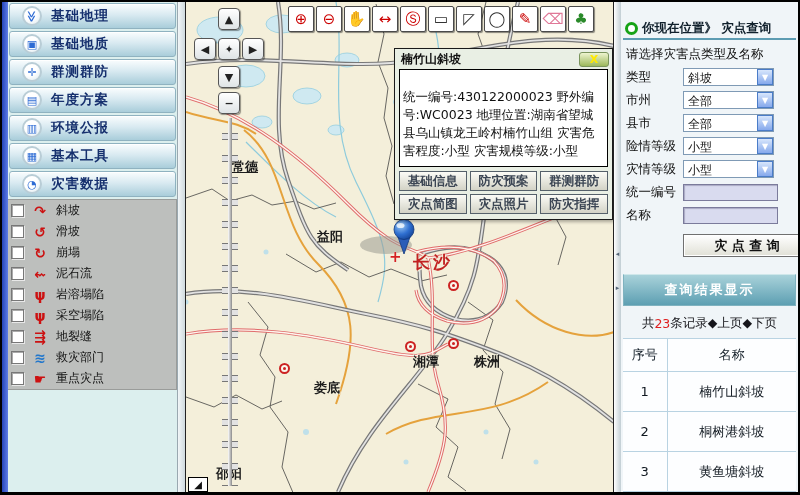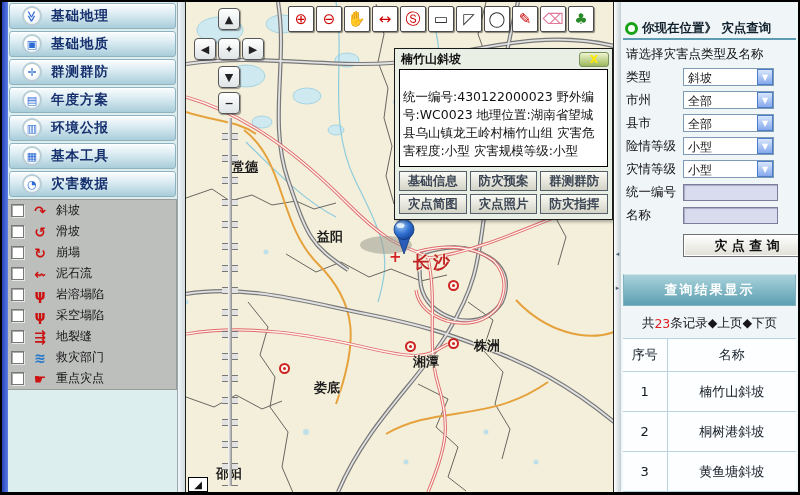--- a/index.html
+++ b/index.html
@@ -294,21 +294,21 @@
         <path d="M230,250 q48,-13 78,9 q18,20 4,46 q-18,22 -51,14 q-28,-9 -31,-31"></path>
       </g>
       <ellipse cx="200" cy="243" rx="26" ry="9" fill="#9a9a92" opacity="0.55"></ellipse>
     </svg>
 
     <div id="map-labels">
         <div class="citylabel" style="left: 46px; top: 156px; text-decoration: underline;">常德</div>
         <div class="citylabel" style="left: 131px; top: 226px;">益阳</div>
         <div class="citylabel capital" style="left: 227px; top: 249px;">长沙</div>
         <div class="citylabel" style="left: 227px; top: 351px;">湘潭</div>
-        <div class="citylabel" style="left: 288px; top: 335px;">株洲</div>
+        <div class="citylabel" style="left: 288px; top: 351px;">株洲</div>
         <div class="citylabel" style="left: 128px; top: 377px;">娄底</div>
         <div class="citylabel" style="left: 30px; top: 463px;">邵阳</div>
       </div>
     <div id="map-markers">
         <div class="site-marker" style="left: 262px; top: 278px;"></div>
         <div class="site-marker" style="left: 219px; top: 339px;"></div>
         <div class="site-marker" style="left: 262px; top: 336px;"></div>
         <div class="site-marker" style="left: 93px; top: 361px;"></div>
       </div>
 

